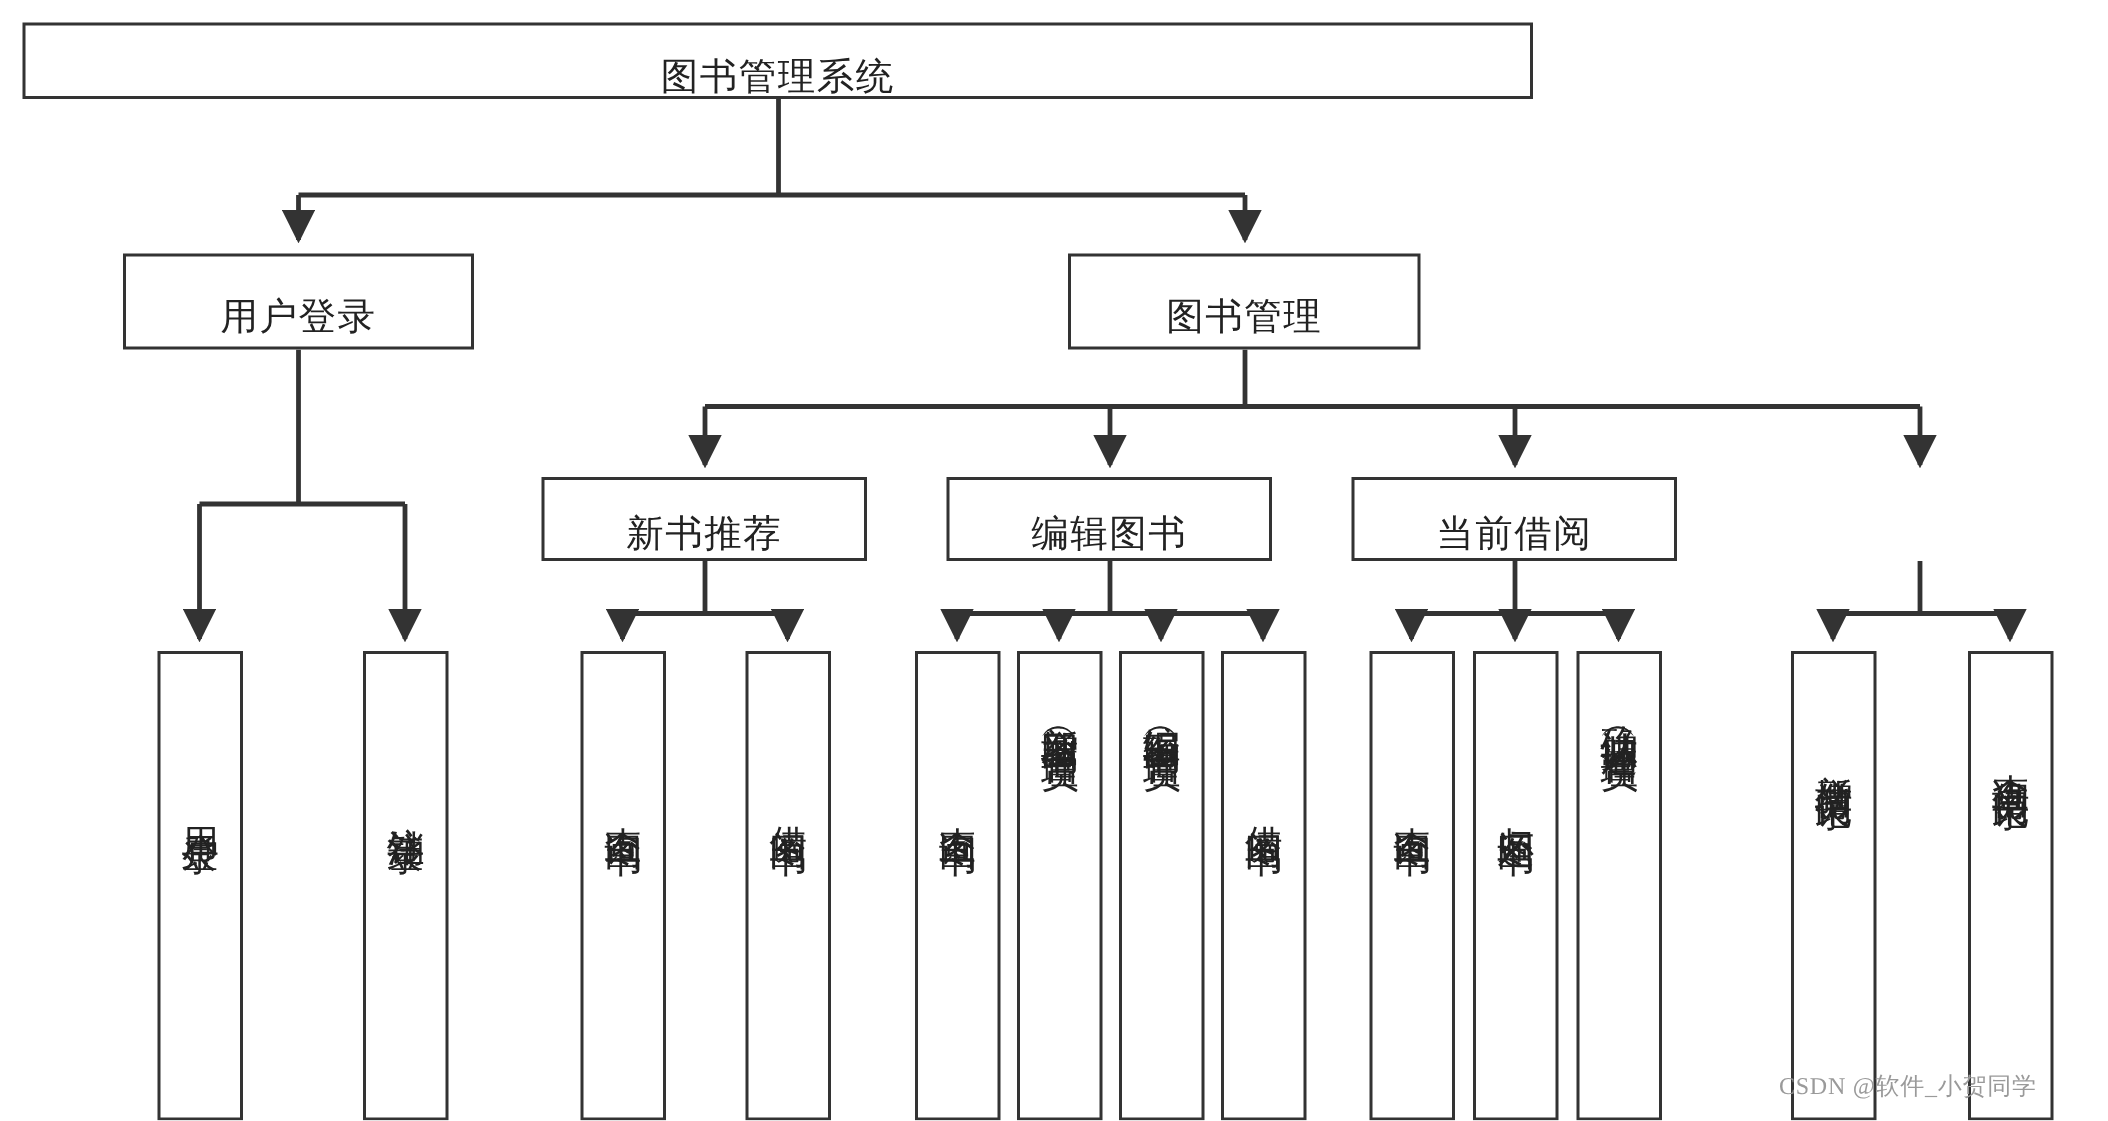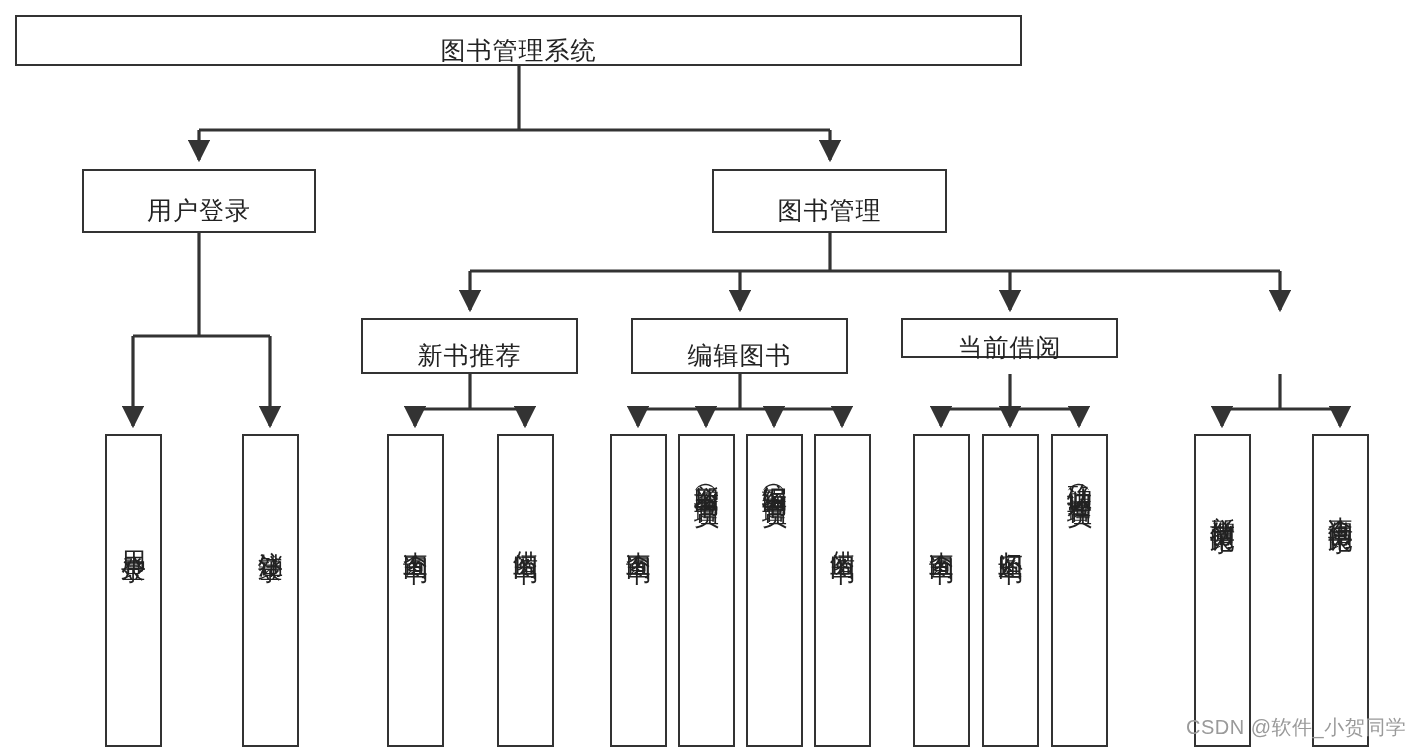--- a/index.html
+++ b/index.html
@@ -62,25 +62,25 @@
     text-orientation: upright;
     font-size: 25px;
     line-height: 1.08;
     letter-spacing: 3px;
     white-space: nowrap;
   }
   .watermark {
     position: absolute;
     left: 1186px;
     top: 714px;
-    font-size: 20px;
+    font-size: 16px;
     color: #9a9a9a;
     letter-spacing: 0.5px;
     white-space: nowrap;
-    font-family: Liberation Sans, sans-serif;
+    font-family: Liberation Serif, serif;
   }
 </style>
 </head>
 <body>
 
 <div id="canvas">
 
   <svg id="wires" viewBox="0 0 1405 747" xmlns="http://www.w3.org/2000/svg">
     <defs>
       <marker id="arrow" viewBox="0 0 10 10" refX="9" refY="5" markerWidth="7" markerHeight="7" orient="auto-start-reverse">
@@ -141,21 +141,21 @@
   <div class="node horizontal" style="left:361px; top:318px; width:217px; height:56px;">
     <span class="node-label">新书推荐</span>
   </div>
 
   <div class="node horizontal" style="left:712px; top:169px; width:235px; height:64px;">
     <span class="node-label">图书管理</span>
   </div>
   <div class="node horizontal" style="left:631px; top:318px; width:217px; height:56px;">
     <span class="node-label">编辑图书</span>
   </div>
-  <div class="node horizontal" style="left:901px; top:318px; width:217px; height:40px;">
+  <div class="node horizontal" style="left:901px; top:318px; width:217px; height:56px;">
     <span class="node-label">当前借阅</span>
   </div>
 
   <div class="node vertical" style="left:105px; top:434px; width:57px; height:313px; padding-top:75px;">
     <span class="node-label">用户登录</span>
   </div>
   <div class="node vertical" style="left:242px; top:434px; width:57px; height:313px; padding-top:75px;">
     <span class="node-label">注销登录</span>
   </div>
 

